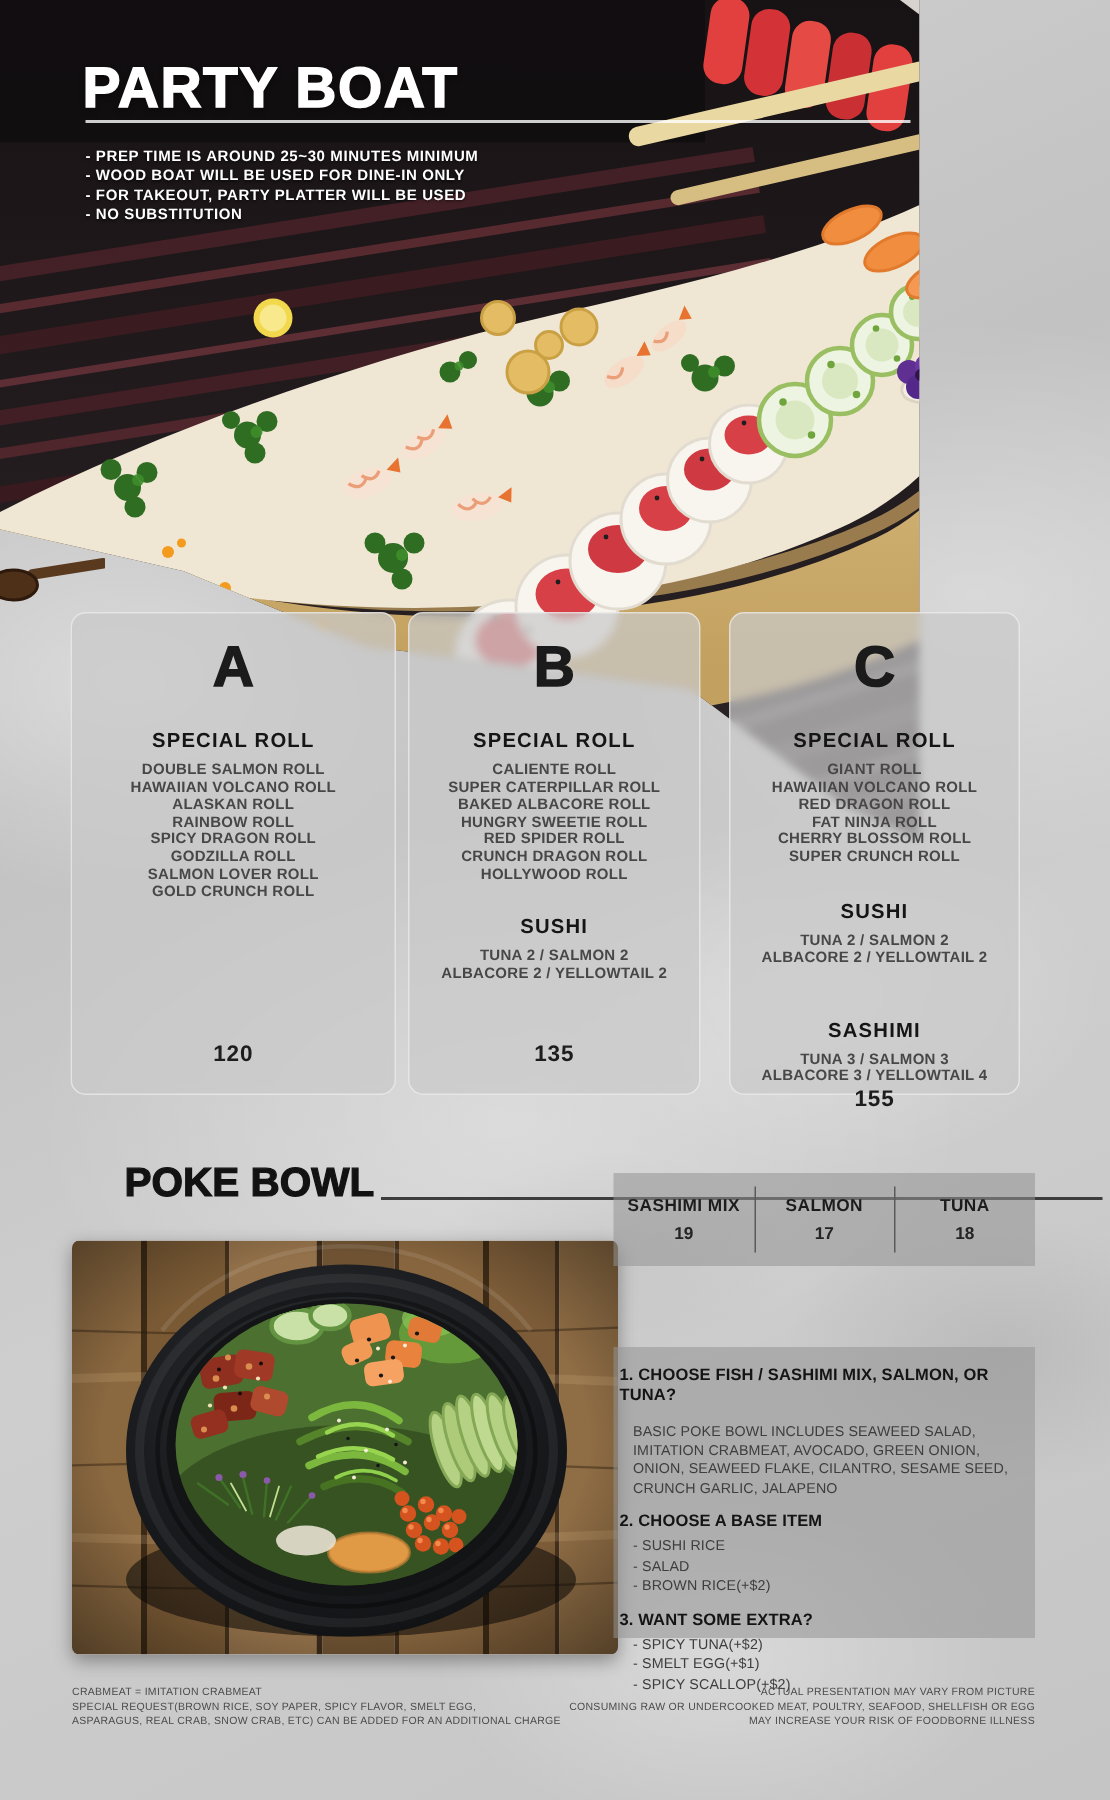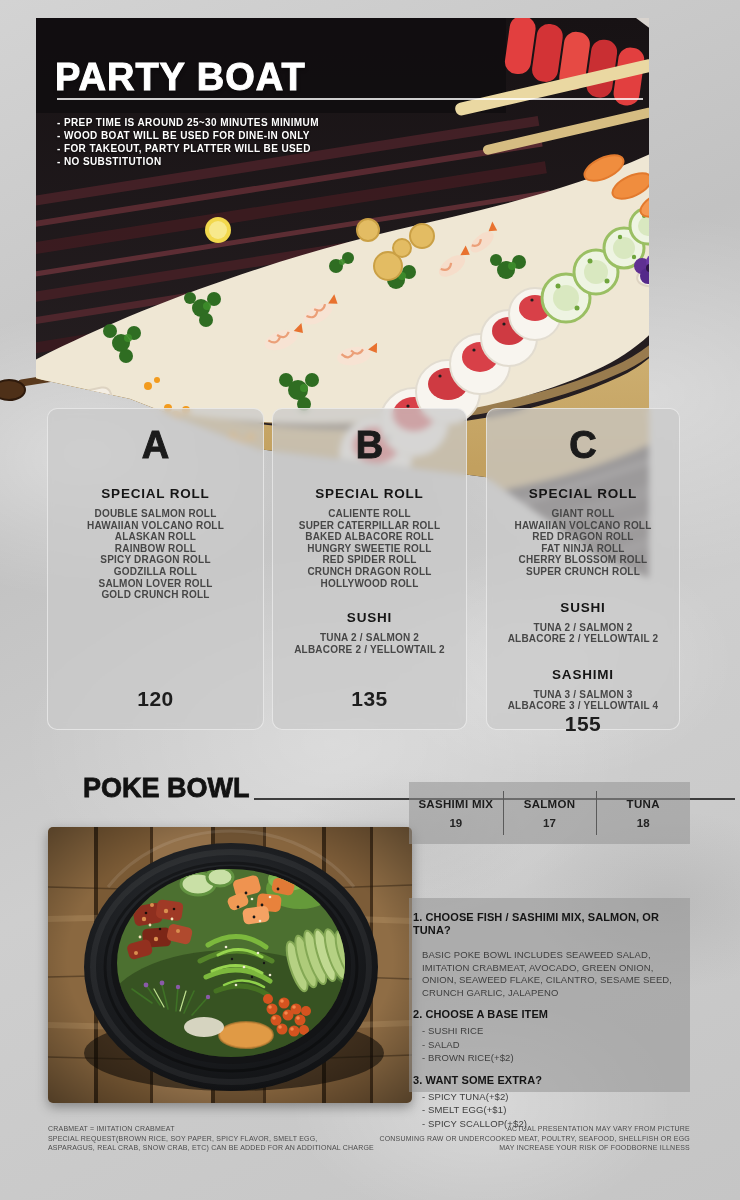--- a/index.html
+++ b/index.html
@@ -13,23 +13,22 @@
       radial-gradient(ellipse 520px 320px at 45% 62%, rgba(255,255,255,.28), transparent 60%),
       radial-gradient(ellipse 300px 200px at 75% 55%, rgba(255,255,255,.25), transparent 60%),
       radial-gradient(ellipse 260px 160px at 30% 80%, rgba(96,96,96,.16), transparent 60%),
       radial-gradient(ellipse 320px 200px at 65% 92%, rgba(255,255,255,.30), transparent 60%),
       radial-gradient(ellipse 240px 150px at 90% 75%, rgba(96,96,96,.14), transparent 60%),
       radial-gradient(ellipse 200px 120px at 55% 70%, rgba(110,110,110,.12), transparent 60%),
       linear-gradient(155deg,#d3d3d3 0%,#c2c2c2 35%,#cecece 60%,#c5c5c5 100%);
   }
   
   .photo-wrap{
-    position:absolute;left:0;top:18px;width:613px;height:560px;
+    position:absolute;left:0;top:0;width:613px;height:560px;
     clip-path:polygon(0 0,100% 0,100% 100%,92% 96%,75% 82%,55% 79%,40% 77%,20% 68%,0 63%);
-    padding-left:36px;
   }
   .photo-wrap svg{display:block;width:740px;height:560px;}
   .party-underline{position:absolute;left:57px;right:6px;top:80px;height:2px;background:rgba(255,255,255,.8);}
   .party-title{
     position:absolute;left:55px;top:40px;margin:0;color:#fff;
     font-size:38px;font-weight:900;letter-spacing:1px;line-height:38px;
     -webkit-text-stroke:1px #ffffff;text-shadow:0 2px 4px rgba(0,0,0,.45);
   }
   .party-notes{position:absolute;left:57px;top:98px;color:#fff;}
   .party-note{font-size:10px;font-weight:700;letter-spacing:.4px;line-height:13px;text-shadow:0 1px 2px rgba(0,0,0,.65);}
@@ -41,23 +40,23 @@
     border-radius:10px;backdrop-filter:blur(3px);
     display:flex;flex-direction:column;align-items:center;text-align:center;
     padding:16px 8px 18px;
   }
   .card-a{left:47px;width:217px;}
   .card-b{left:272px;width:195px;}
   .card-c{left:486px;width:194px;}
   .letter{font-size:38px;font-weight:900;color:#1b1b1b;line-height:40px;-webkit-text-stroke:1px #1b1b1b;}
   .sec-heading{font-size:13.5px;font-weight:700;color:#151515;letter-spacing:.8px;margin-top:21px;margin-bottom:7px;}
   .card-c .sec-sushi{margin-top:22px;}
-  .card-c .sec-sashimi{margin-top:22px;}
+  .card-c .sec-sashimi{margin-top:34px;}
   .item{font-size:10px;color:#474747;line-height:11.6px;letter-spacing:.2px;font-weight:700;}
-  .price{margin-top:auto;font-size:21px;font-weight:700;color:#1d1d1d;letter-spacing:.5px;}
+  .price{margin-top:auto;font-size:15px;font-weight:700;color:#1d1d1d;letter-spacing:.5px;}
   
   .poke-title-row{position:absolute;left:48px;top:774px;width:652px;display:flex;align-items:flex-end;margin-left:35px;}
   .poke-title{
     margin:0;font-size:27px;font-weight:900;color:#121212;letter-spacing:0;
     line-height:29px;-webkit-text-stroke:.8px #121212;white-space:nowrap;
   }
   .poke-rule{flex:1;height:2px;background:#3d3d3d;margin-bottom:3px;margin-left:4px;}
   .poke-photo{
     position:absolute;left:48px;top:827px;width:364px;height:276px;
     border-radius:5px;overflow:hidden;box-shadow:0 4px 12px rgba(0,0,0,.35);

